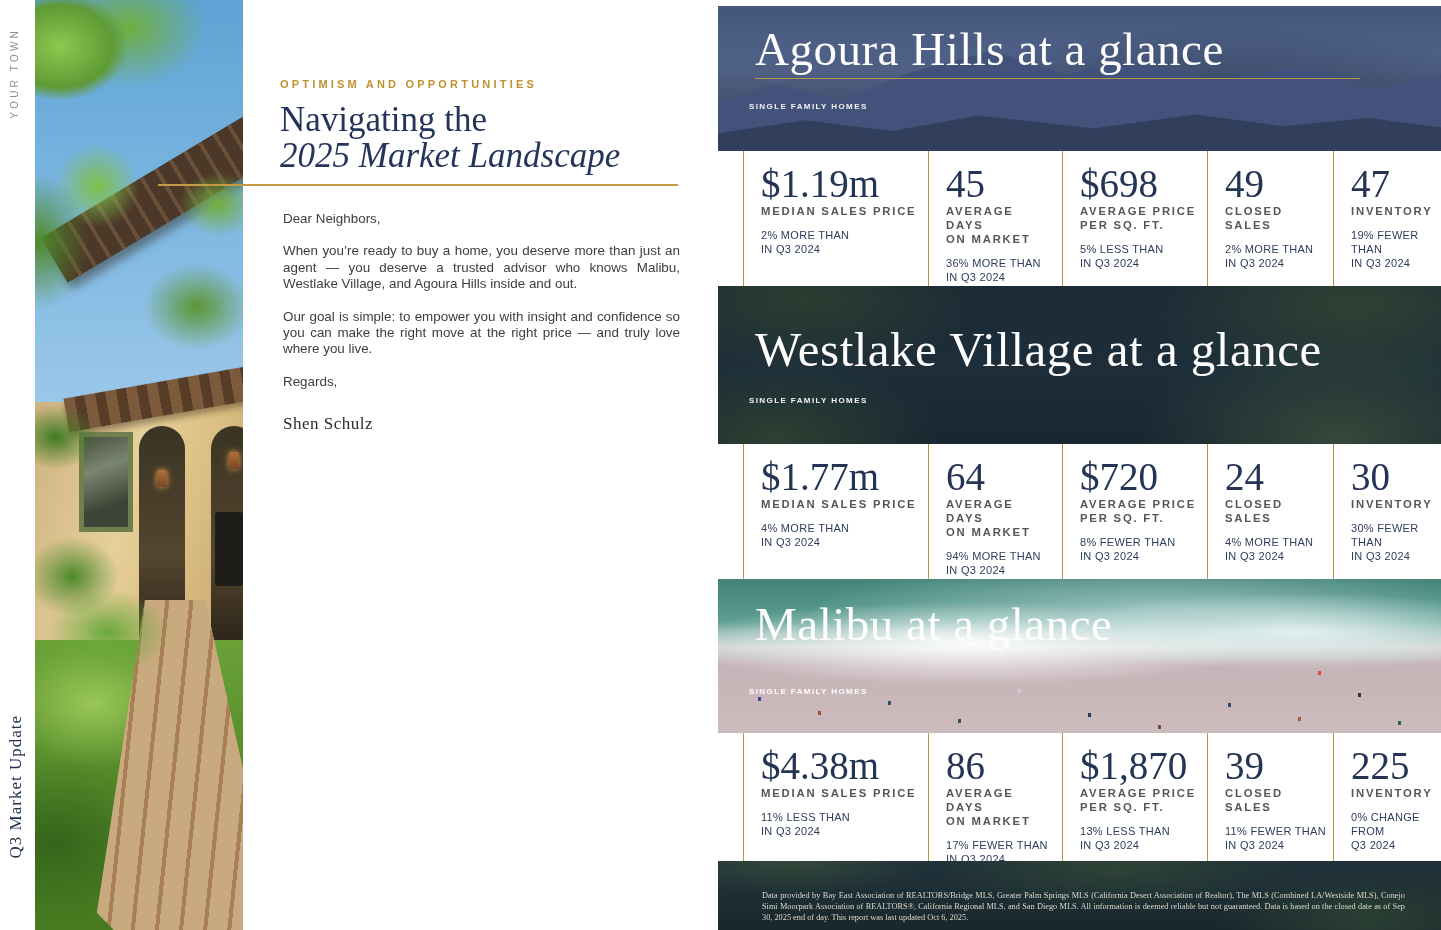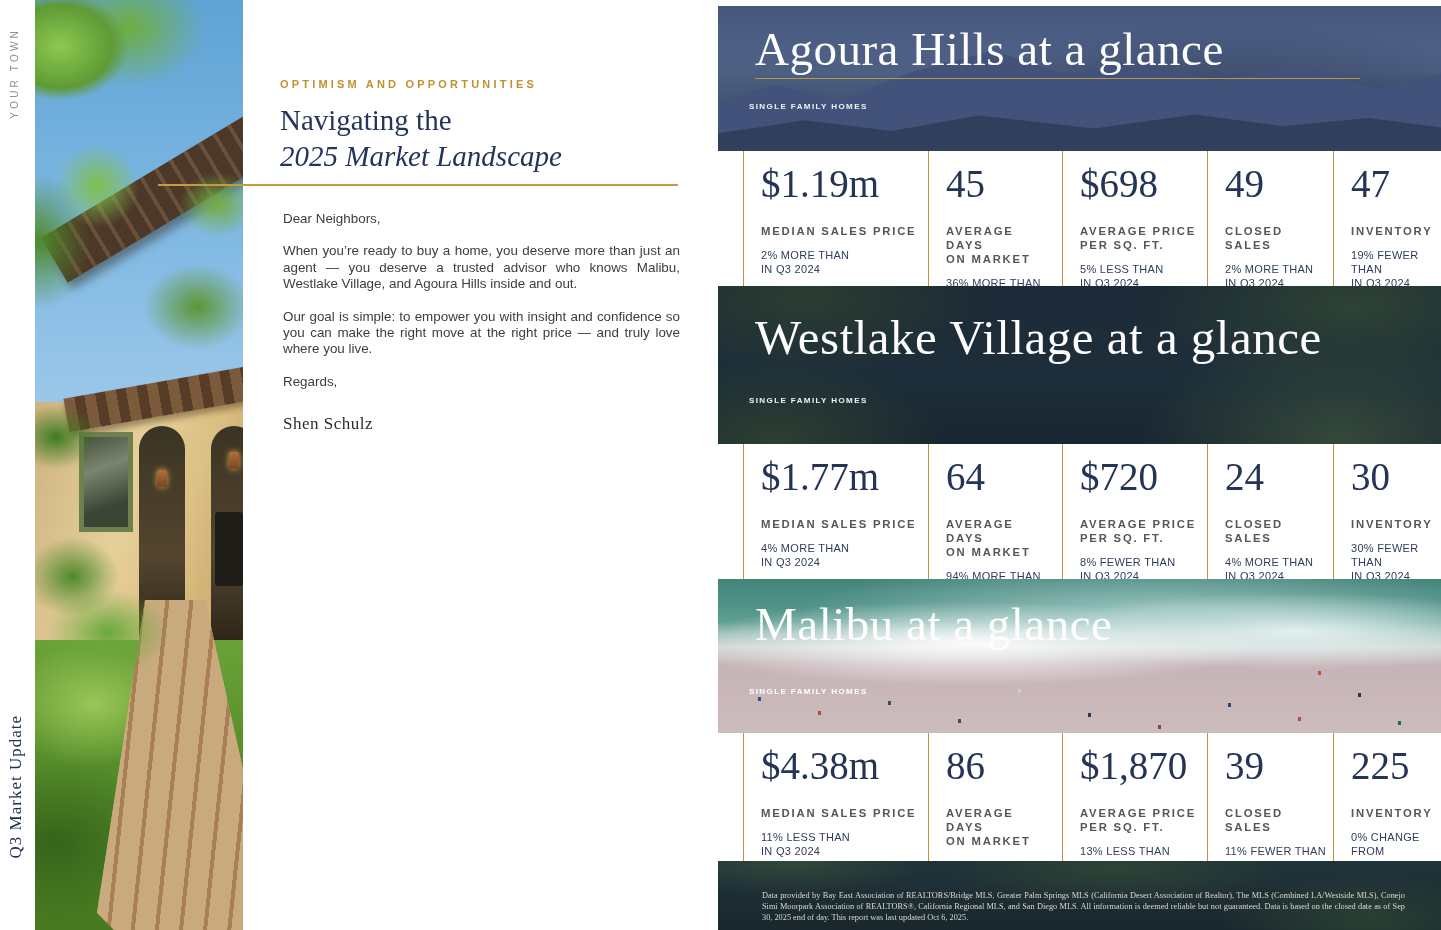--- a/index.html
+++ b/index.html
@@ -51,21 +51,21 @@
       radial-gradient(60px 60px at 30% 20%,#7fbf4b 0%,rgba(110,170,60,0) 70%),
       radial-gradient(55px 45px at 88% 22%,#74ad41 0%,rgba(100,160,55,0) 72%),
       radial-gradient(75px 60px at 78% 33%,#5d9634 0%,rgba(80,140,45,0) 72%),
       radial-gradient(65px 55px at 18% 62%,#4e8a2c 0%,rgba(70,130,40,0) 72%),
       radial-gradient(85px 60px at 35% 68%,#6aa83c 0%,rgba(95,160,55,0) 72%),
       radial-gradient(60px 45px at 10% 47%,#3f7a22 0%,rgba(55,110,30,0) 72%);}
 
   
   .letter{position:absolute;left:280px;top:78px;width:402px;}
   .eyebrow{font-size:11px;font-weight:bold;letter-spacing:3.2px;color:#c0912f;}
-  .title{font-family:"Liberation Serif",serif;color:#24345a;font-size:29px;line-height:36px;margin-top:12px;}
+  .title{font-family:"Liberation Serif",serif;color:#24345a;font-size:35px;line-height:36px;margin-top:12px;}
   .title .t2{font-style:italic;}
   .gold-rule{position:absolute;left:158px;top:184px;width:520px;height:2px;background:#c49a45;z-index:6;}
   .body-text{position:absolute;left:283px;top:196px;width:397px;font-size:13.4px;line-height:16.4px;
     color:#3d3d3d;text-align:justify;}
   .body-text p{margin:15px 0 16px 0;}
   .body-text .salutation,.body-text .closing{text-align:left;}
   .signature{font-family:"Liberation Serif",serif;font-size:17px;letter-spacing:.5px;color:#2b2b33;margin-top:26px;}
 
   
   .panel{position:absolute;left:718px;top:6px;width:723px;height:930px;}
@@ -88,21 +88,21 @@
   .sec-agoura .banner-rule{top:72px;width:605px;}
   .sec-agoura .banner-sub{top:96px;}
 
   .sec-westlake .banner{height:158px;
     background:
       radial-gradient(260px 110px at 12% 8%,#2b3d31 0%,rgba(43,61,49,0) 70%),
       radial-gradient(300px 130px at 88% 12%,#2e4234 0%,rgba(46,66,52,0) 70%),
       radial-gradient(280px 140px at 86% 95%,#34483a 0%,rgba(52,72,58,0) 72%),
       radial-gradient(240px 110px at 8% 96%,#2c4032 0%,rgba(44,64,50,0) 70%),
       linear-gradient(180deg,#1b2a36 0%,#1d2e3a 55%,#182631 100%);}
-  .sec-westlake .banner-title{font-size:49px;padding-top:23px;}
+  .sec-westlake .banner-title{font-size:49px;padding-top:35px;}
   .sec-westlake .banner-sub{top:110px;}
 
   .sec-malibu .banner{height:154px;
     background:
       radial-gradient(420px 60px at 35% 42%,rgba(255,255,255,.92) 0%,rgba(255,255,255,0) 70%),
       radial-gradient(360px 55px at 80% 34%,rgba(238,247,248,.85) 0%,rgba(255,255,255,0) 70%),
       radial-gradient(500px 70px at 60% 20%,rgba(220,238,240,.5) 0%,rgba(255,255,255,0) 70%),
       linear-gradient(180deg,#44847b 0%,#4f9186 16%,#60a094 28%,#9dc0ba 36%,#cdd5d2 44%,#c6b5b8 56%,#c9b7ba 78%,#cdbcbe 100%);}
   .sec-malibu .banner-title{font-size:47px;padding-top:18px;}
   .sec-malibu .banner-sub{top:108px;color:#ffffff;}
@@ -115,21 +115,21 @@
   .sec-westlake .stats{height:135px;}
   .sec-malibu .stats{height:128px;}
   .stats .lead{width:25px;flex:0 0 25px;}
   .stat{border-left:1px solid #b5953f;box-sizing:border-box;padding:13px 6px 8px 17px;}
   .stat:nth-of-type(2){flex:0 0 185px;}
   .stat:nth-of-type(3){flex:0 0 134px;}
   .stat:nth-of-type(4){flex:0 0 145px;}
   .stat:nth-of-type(5){flex:0 0 126px;}
   .stat:nth-of-type(6){flex:0 0 108px;}
   .stat .value{font-family:"Liberation Serif",serif;font-size:39px;line-height:40px;color:#243454;}
-  .stat .label{margin-top:20px;font-size:11.3px;font-weight:bold;letter-spacing:1.8px;color:#55565a;
+  .stat .label{margin-top:0;font-size:11.3px;font-weight:bold;letter-spacing:1.8px;color:#55565a;
     line-height:14px;white-space:pre-line;}
   .stat .delta{margin-top:10px;font-size:11px;color:#2e3d5c;line-height:14px;letter-spacing:.3px;white-space:pre-line;}
 
   .report-footer{position:relative;height:73px;overflow:hidden;
     background:
       radial-gradient(200px 50px at 10% 0%,#33483a 0%,rgba(51,72,58,0) 70%),
       radial-gradient(260px 60px at 55% 8%,#2e4336 0%,rgba(46,67,54,0) 70%),
       radial-gradient(220px 70px at 90% 80%,#2a3f33 0%,rgba(42,63,51,0) 70%),
       linear-gradient(180deg,#20323a 0%,#1c2c33 60%,#18262d 100%);}
   .disclaimer{position:absolute;left:44px;right:36px;top:30px;font-family:"Liberation Serif",serif;

